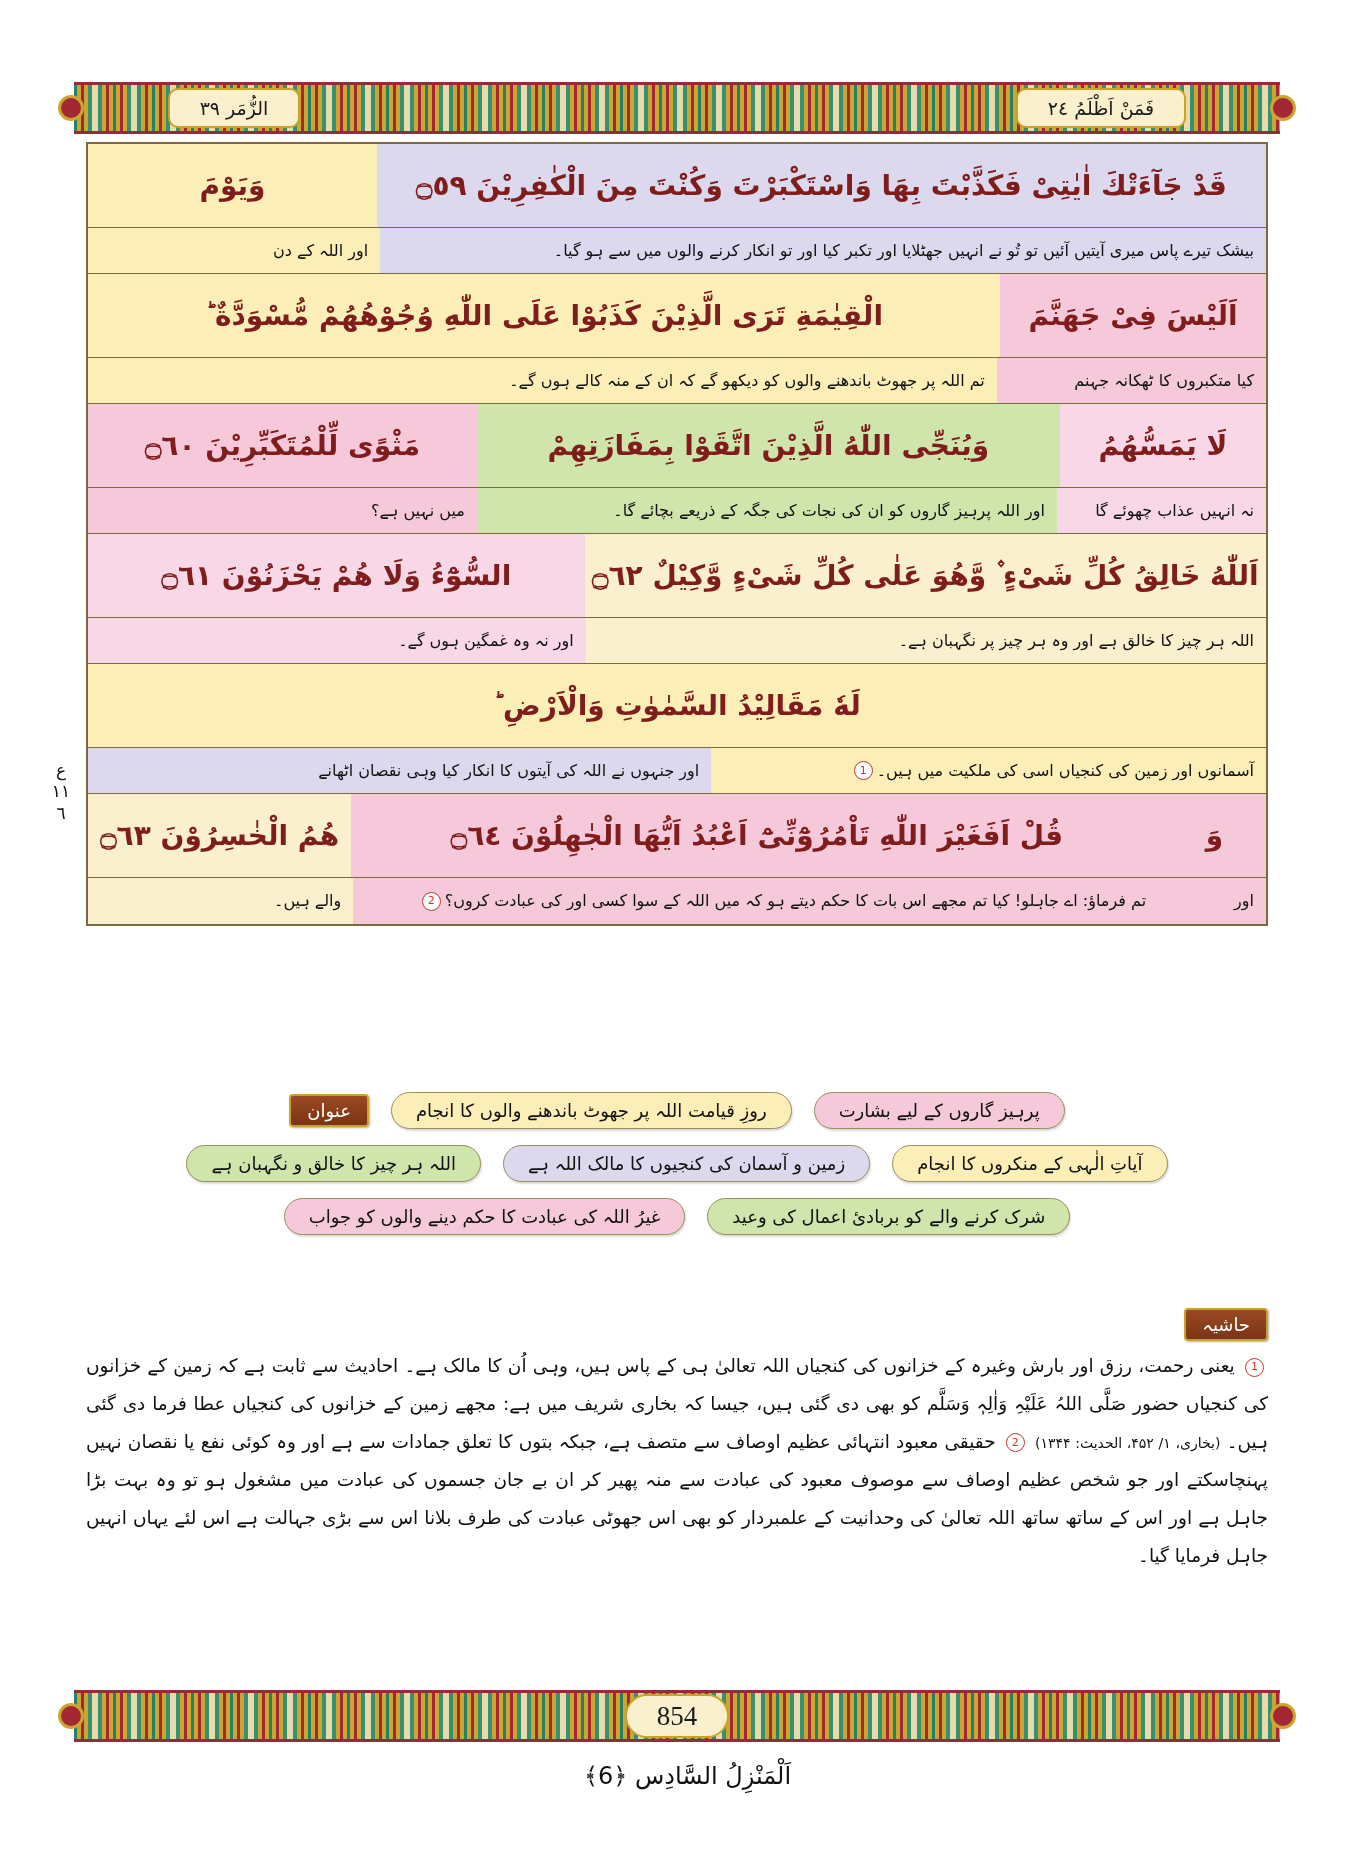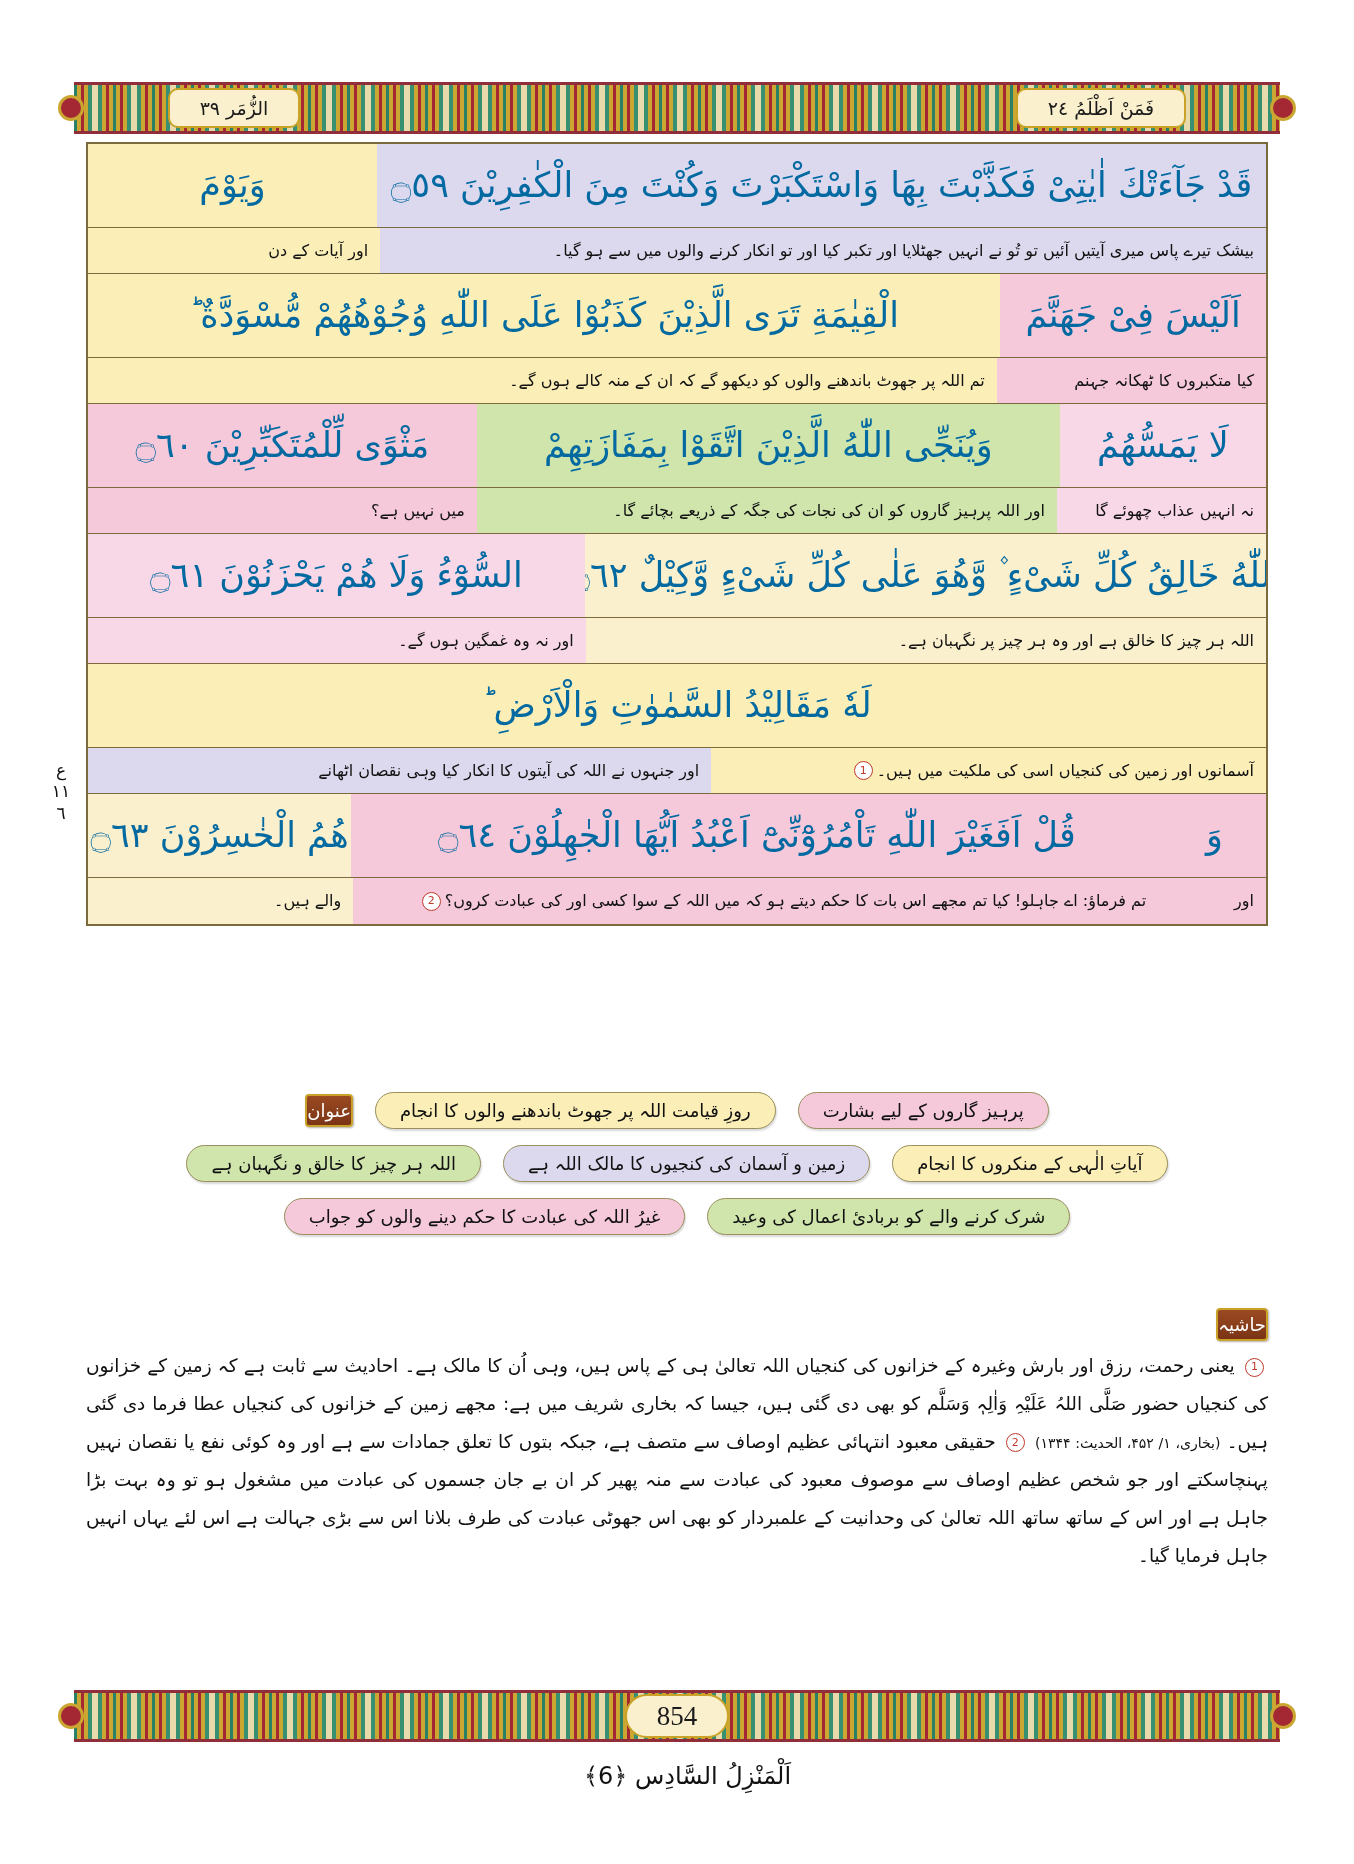--- a/index.html
+++ b/index.html
@@ -59,22 +59,22 @@
   .block { position: absolute; left: 86px; top: 142px; width: 1182px; border: 2px solid #7a6a3c; }
   .row { display: flex; width: 100%; direction: rtl; border-bottom: 1px solid #7a6a3c; }
   .row:last-child { border-bottom: none; }
 
   .ar-row { min-height: 84px; }
   .ur-row { min-height: 46px; }
 
   .seg { display: flex; align-items: center; justify-content: center;
          padding: 2px 6px; overflow: hidden; }
   .ar-seg {
-    font-family: "DejaVu Sans", sans-serif; font-size: 35px; line-height: 1.25;
-    color: #0369a1; direction: rtl; white-space: nowrap; letter-spacing: -.5px;
+    font-family: "DejaVu Sans", sans-serif; font-size: 28px; line-height: 1.25;
+    color: #7f1d1d; direction: rtl; white-space: nowrap; letter-spacing: -.5px; font-weight: bold;
   }
   .ur-seg {
     font-family: "DejaVu Sans", sans-serif; font-size: 16px; line-height: 1.45;
     color: #111; direction: rtl; white-space: nowrap;
   }
   .ur-row .seg { justify-content: flex-start; padding-right: 12px; }
 
   .bg-yellow   { background: #fbeeb6; }
   .bg-lavender { background: #dcd9ef; }
   .bg-pink     { background: #f6c9da; }
@@ -103,21 +103,21 @@
   .topic-row { display: flex; direction: rtl; justify-content: center;
                align-items: center; gap: 22px; margin-bottom: 16px; }
   .pill {
     border: 1.5px solid #9a8f5d; border-radius: 999px; padding: 7px 24px;
     font-family: "DejaVu Sans", sans-serif; font-size: 18px; color: #111;
     direction: rtl; white-space: nowrap; box-shadow: 1px 2px 2px rgba(0,0,0,.15);
   }
   .badge {
     font-family: "DejaVu Sans", sans-serif; font-size: 18px; color: #fff;
     background: linear-gradient(180deg,#9b4a22,#7a3415);
-    border: 2px solid #c9a227; border-radius: 4px; padding: 4px 0;
+    border: 2px solid #c9a227; border-radius: 4px; padding: 4px 16px;
     direction: rtl; white-space: nowrap; box-shadow: 1px 1px 2px rgba(0,0,0,.3);
   }
 
   
   .footnote { position: absolute; left: 86px; top: 1308px; width: 1182px;
               direction: rtl; }
   .fn-head { display:flex; direction: rtl; align-items:center; gap: 10px; margin-bottom: 6px; }
   .fn-body {
     font-family: "DejaVu Sans", sans-serif; font-size: 18.5px; line-height: 2.05;
     color: #111; text-align: justify; direction: rtl;
@@ -147,21 +147,21 @@
   <div class="block" id="verse-block">
       <div class="row ar-row">
         <div class="seg ar-seg bg-lavender" style="flex: 76 0 0px;">قَدْ جَآءَتْكَ اٰيٰتِىْ فَكَذَّبْتَ بِهَا وَاسْتَكْبَرْتَ وَكُنْتَ مِنَ الْكٰفِرِيْنَ ۝٥٩</div>
         <div class="seg ar-seg bg-yellow" style="flex: 24 0 0px;">وَيَوْمَ</div>
       </div>
       <div class="row ur-row">
         <div class="seg ur-seg bg-lavender" style="flex: 76 0 0px;">
           <span>بیشک تیرے پاس میری آیتیں آئیں تو تُو نے انہیں جھٹلایا اور تکبر کیا اور تو انکار کرنے والوں میں سے ہو گیا۔</span>
         </div>
         <div class="seg ur-seg bg-yellow" style="flex: 24 0 0px;">
-          <span>اور آیات کے دن</span>
+          <span>اور اللہ کے دن</span>
         </div>
       </div>
       <div class="row ar-row">
         <div class="seg ar-seg bg-pink" style="flex: 22 0 0px;">اَلَيْسَ فِىْ جَهَنَّمَ</div>
         <div class="seg ar-seg bg-yellow" style="flex: 78 0 0px;">الْقِيٰمَةِ تَرَى الَّذِيْنَ كَذَبُوْا عَلَى اللّٰهِ وُجُوْهُهُمْ مُّسْوَدَّةٌ ؕ</div>
       </div>
       <div class="row ur-row">
         <div class="seg ur-seg bg-pink" style="flex: 22 0 0px;">
           <span>کیا متکبروں کا ٹھکانہ جہنم</span>
         </div>

